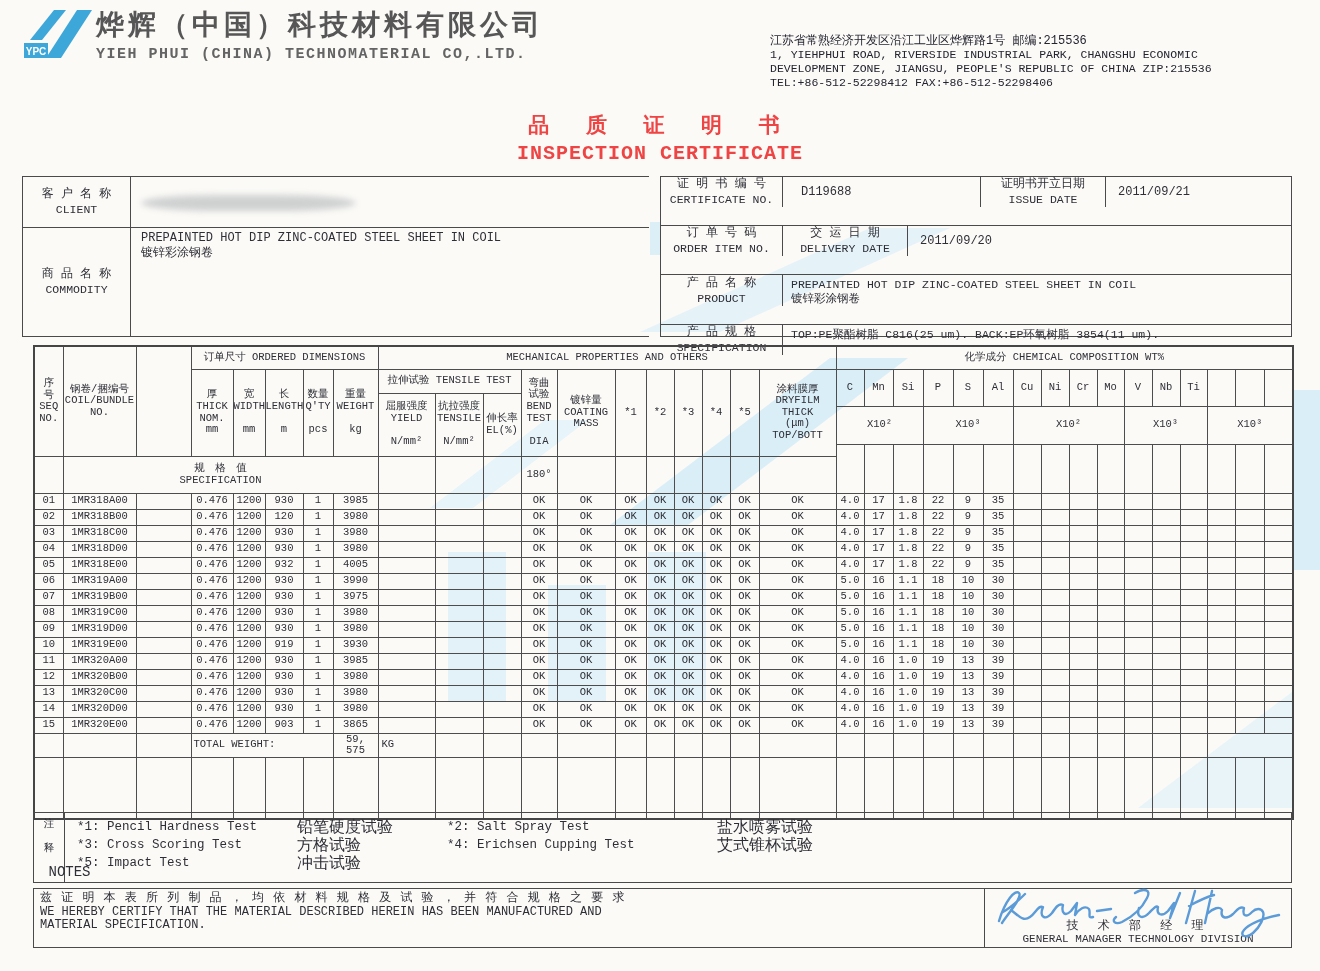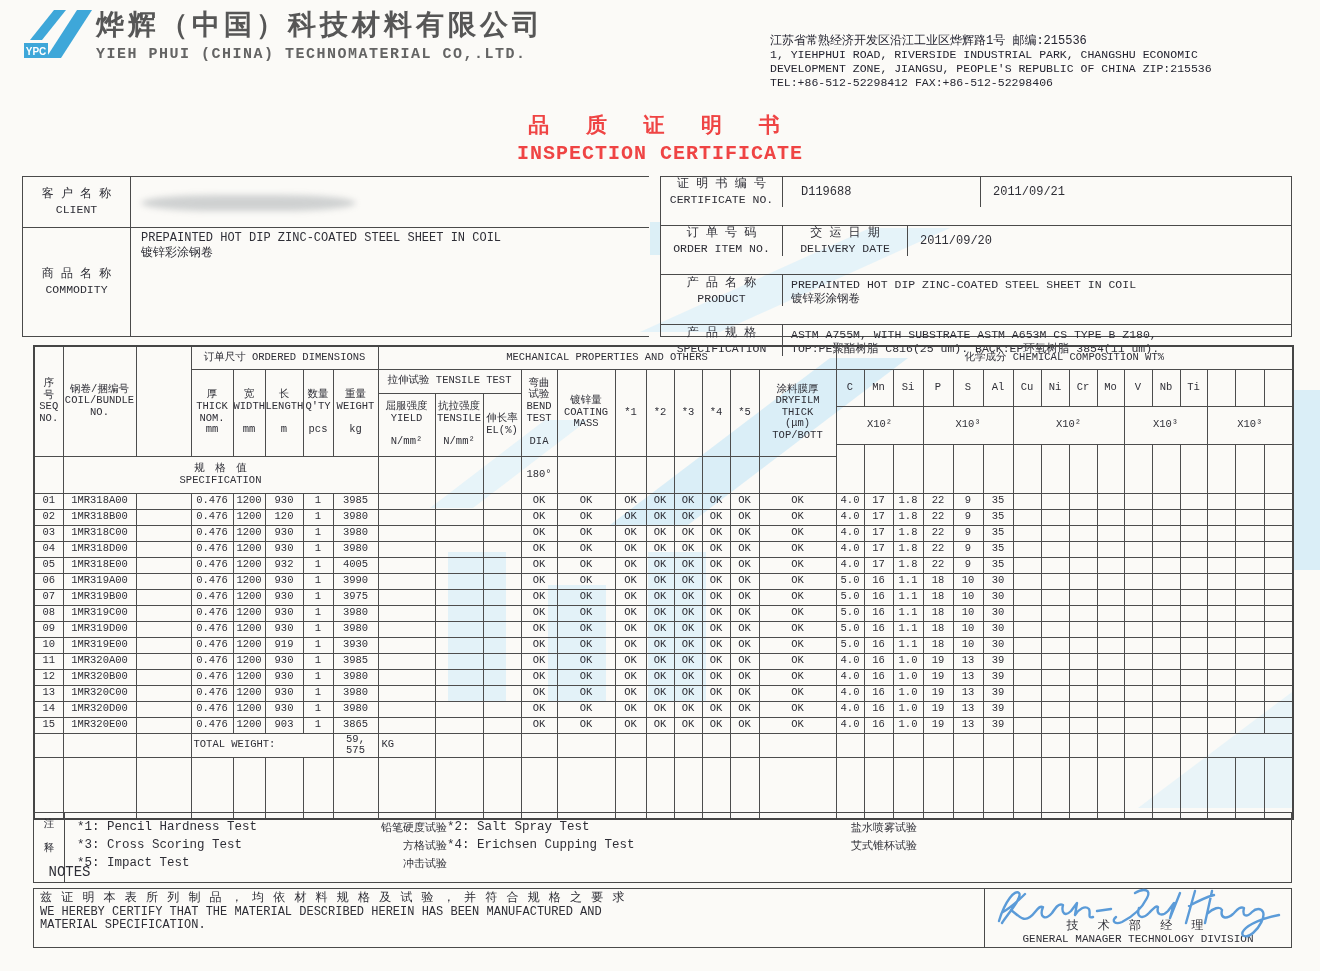--- a/index.html
+++ b/index.html
@@ -59,21 +59,21 @@
   .total-unit{text-align:left !important;padding-left:3px !important;}
   td.num{text-align:right;padding-right:4px;}
 
   
   .notesbox{left:33px;top:812px;width:1259px;height:71px;display:flex;}
   .noteslabel{width:31px;border-right:1px solid #4a4a4a;display:flex;flex-direction:column;
               align-items:center;justify-content:space-between;padding:4px 0 2px;font-size:10.5px;}
   .noteslabel .en{font-size:14px;letter-spacing:0;margin-left:41px;}
   .notesgrid{flex:1;display:grid;grid-template-columns:220px 150px 270px 200px 1fr;
              grid-auto-rows:18px;padding:5px 0 0 12px;font-size:12.5px;align-items:center;}
-  .notesgrid .cn{font-size:11px;text-align:right;}
+  .notesgrid .cn{font-size:16px;}
 
   
   .certbox{left:33px;top:888px;width:1259px;height:60px;display:flex;}
   .certtext{flex:1;padding:3px 6px;font-size:12px;line-height:13.5px;border-right:1px solid #4a4a4a;}
   .certtext .cn{letter-spacing:1px;font-size:12px;}
   .sigcell{width:306px;position:relative;}
   .sigtitles{position:absolute;left:0;right:0;bottom:1px;text-align:center;line-height:13px;}
   .sigtitles .cn{font-size:12px;letter-spacing:6px;}
   .sigtitles .en{font-size:11px;}
   .sigsvg{position:absolute;left:4px;top:-8px;z-index:2;}
@@ -142,20 +142,24 @@
     </div>
   </div>
 
   <div class="layer box info-right">
     <div class="irow" style="height:42px;">
       <div class="ilabel w122">
         <span>证 明 书 编 号</span>
         <span class="en">CERTIFICATE NO.</span>
       </div>
       <div class="ival vborder w198" style="flex:none;padding-left:18px;">D119688</div>
+      <div class="ilabel w125">
+        <span>证明书开立日期</span>
+        <span class="en">ISSUE DATE</span>
+      </div>
       <div class="ival" style="padding-left:12px;">2011/09/21</div>
     </div>
     <div class="irow" style="height:36px;">
       <div class="ilabel w122">
         <span>订 单 号 码</span>
         <span class="en">ORDER ITEM NO.</span>
       </div>
       <div class="ilabel w125">
         <span>交 运 日 期</span>
         <span class="en">DELIVERY DATE</span>
@@ -171,21 +175,20 @@
         <div>PREPAINTED HOT DIP ZINC-COATED STEEL SHEET IN COIL</div>
         <div>镀锌彩涂钢卷</div>
       </div>
     </div>
     <div class="irow grow">
       <div class="ilabel w122">
         <span>产 品 规 格</span>
         <span class="en">SPECIFICATION</span>
       </div>
       <div class="ival top" style="padding-left:8px;font-size:11.5px;line-height:14px;">
-        <div>ASTM A755M, WITH SUBSTRATE ASTM A653M CS TYPE B Z180,</div>
         <div>TOP:PE聚酯树脂 C816(25 um).  BACK:EP环氧树脂 3854(11 um).</div>
       </div>
     </div>
   </div>
 
   <div class="layer tablewrap">
     <table class="main">
       <colgroup>
         <col style="width:29px">
           <col style="width:73px">

